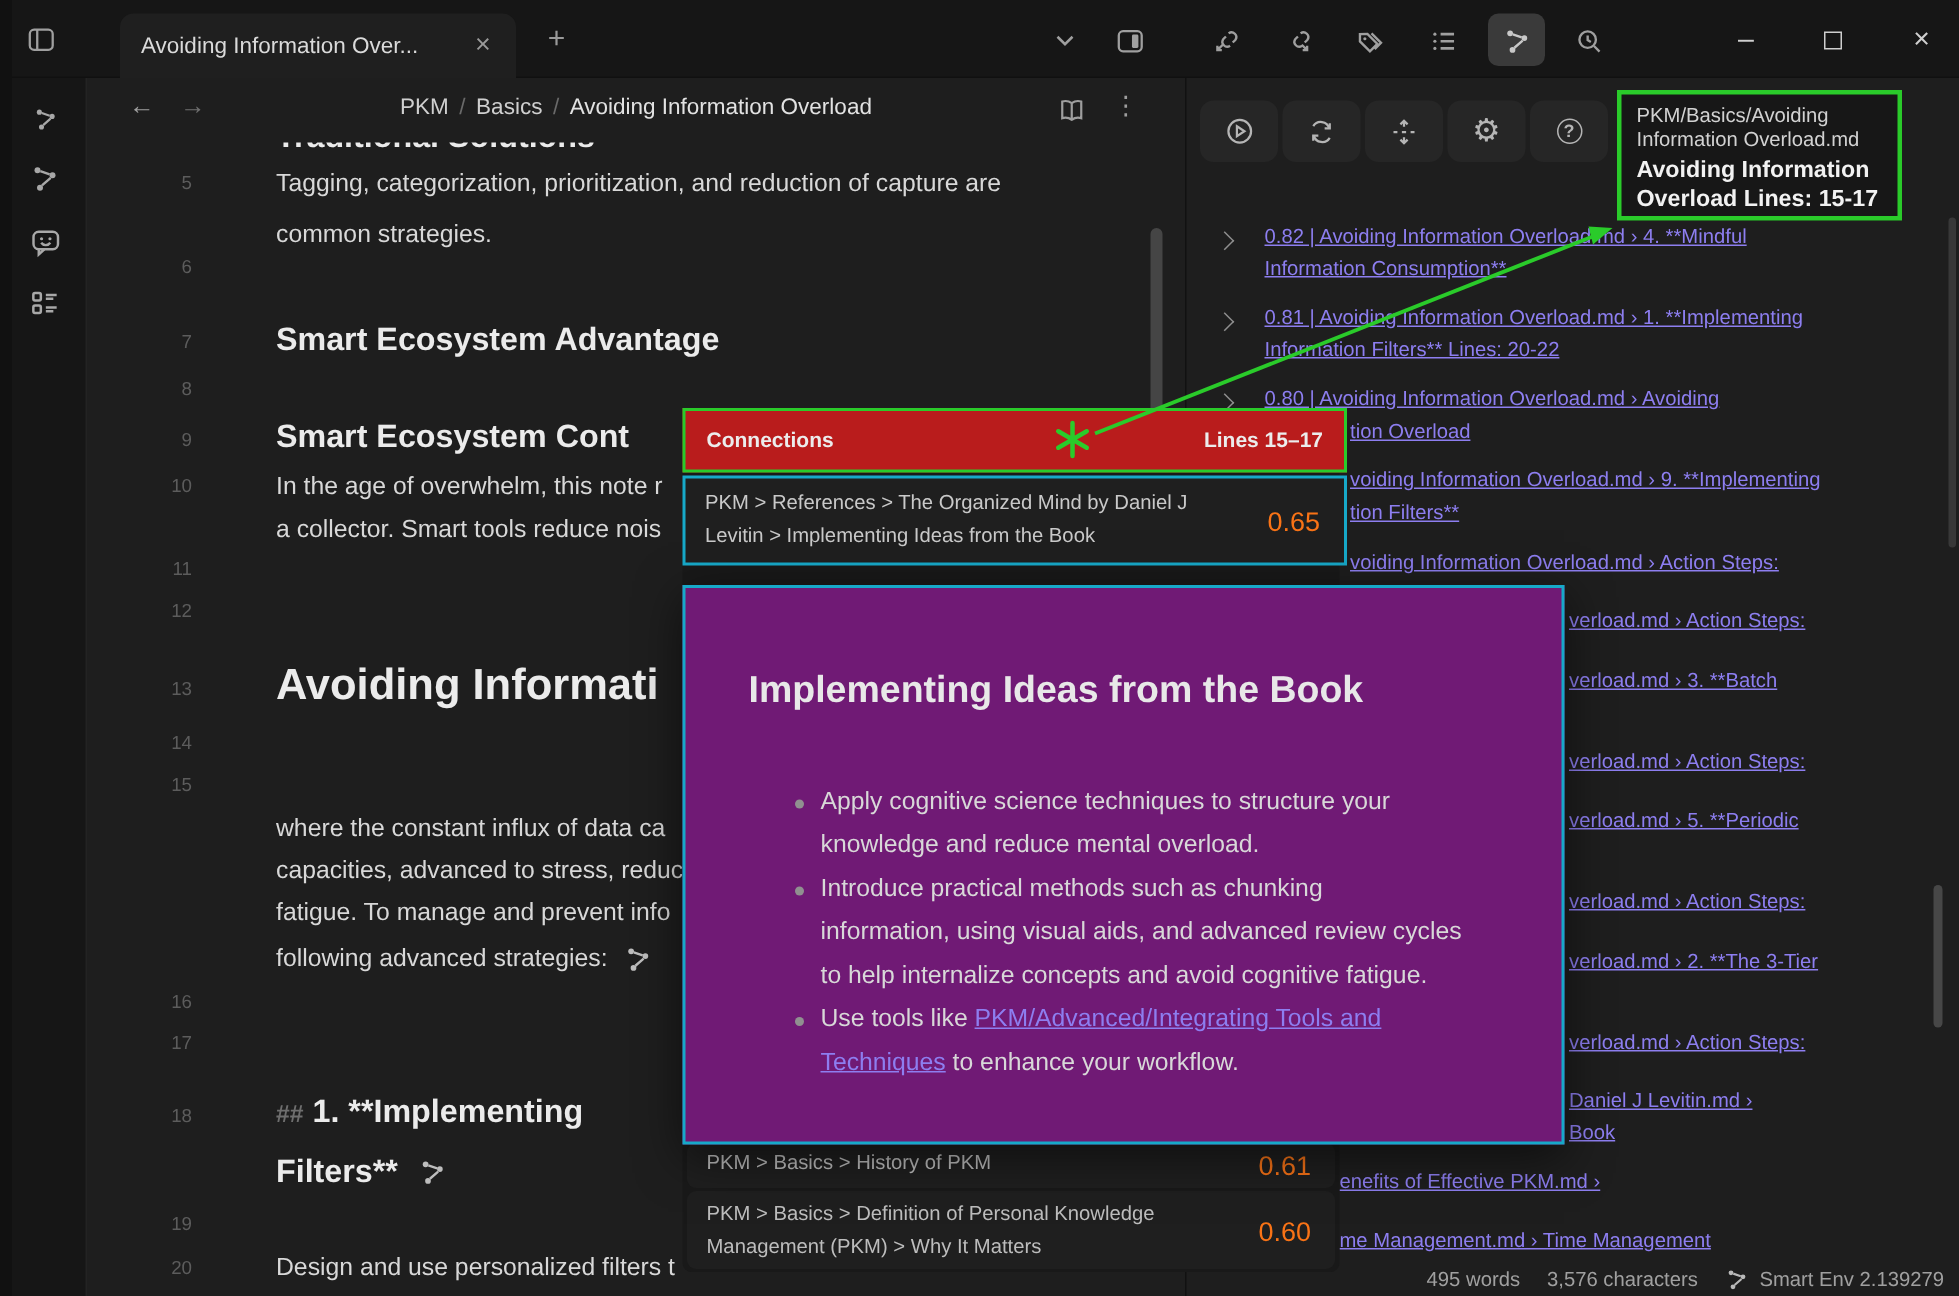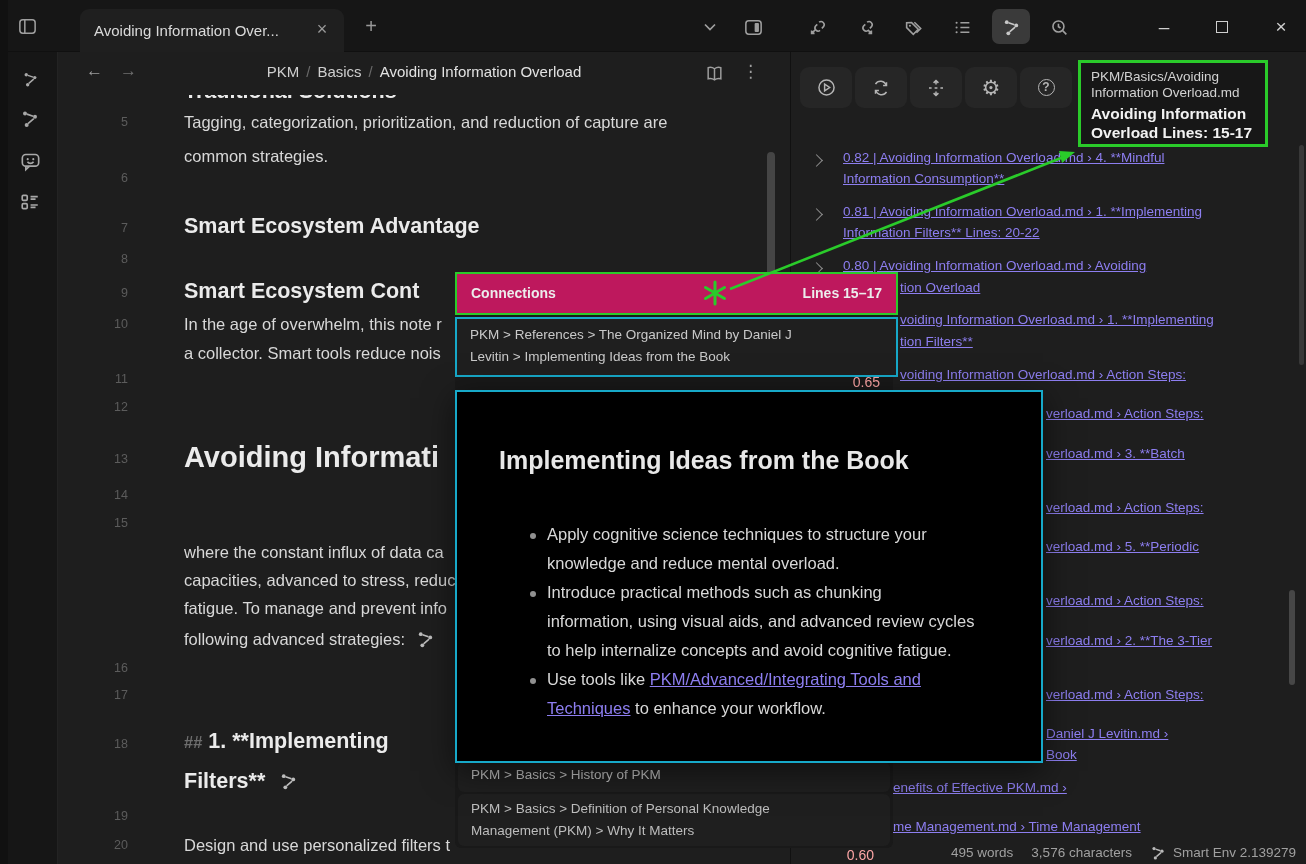--- a/index.html
+++ b/index.html
@@ -50,30 +50,30 @@
   .chev { position:absolute; width:9px; height:9px; border-top:1.8px solid #8f8f8f; border-right:1.8px solid #8f8f8f; transform:rotate(45deg); z-index:10; }
   .rp-scroll-outer { left:1299px; top:145px; width:5px; height:220px; background:#383838; border-radius:3px; z-index:10; }
   .rp-scroll-inner { left:1289px; top:590px; width:6px; height:95px; background:#474747; border-radius:3px; z-index:10; }
 
   
   .statusbar { right:10px; top:841px; height:23px; display:flex; align-items:center; gap:18px; font-size:13.5px; color:#a0a0a0; z-index:20; }
   .env { display:flex; align-items:center; gap:7px; }
 
   
   .conn-panel { left:455px; top:272px; width:438px; height:576px; background:#191919; border-radius:6px; z-index:40; }
-  .conn-header { left:455px; top:272px; width:443px; height:43px; background:#be185d; border:2.5px solid #2acb2a; z-index:42; }
+  .conn-header { left:455px; top:272px; width:443px; height:43px; background:#b91c1c; border:2.5px solid #2acb2a; z-index:42; }
   .conn-title { position:absolute; left:14px; top:0; line-height:38px; font-weight:700; font-size:14px; color:#ececec; }
   .conn-lines { position:absolute; right:14px; top:0; line-height:38px; font-weight:700; font-size:14px; color:#ececec; }
   .conn-row1 { left:455px; top:317px; width:443px; height:60px; background:#1f1f1f; border:2px solid #17a9c9; z-index:42; }
   .rowtxt { position:absolute; left:13px; font-size:13.5px; color:#c9c9c9; white-space:nowrap; }
-  .rowscore { position:absolute; right:16px; font-size:14px; color:#fca5a5;margin-top:36px; }
+  .rowscore { position:absolute; right:16px; font-size:18px; color:#f97316; }
   .conn-row { background:#1f1f1f; border-radius:6px; z-index:41; }
 
   
-  .popover { left:455px; top:390px; width:588px; height:373px; background:#000000; border:2.5px solid #17a9c9; box-shadow:0 8px 30px rgba(0,0,0,.55); z-index:50; }
+  .popover { left:455px; top:390px; width:588px; height:373px; background:#701a75; border:2.5px solid #17a9c9; box-shadow:0 8px 30px rgba(0,0,0,.55); z-index:50; }
   .pop-title { position:absolute; left:42px; top:54px; font-size:25px; font-weight:700; color:#e8e8e8; white-space:nowrap; }
   .pop-line { position:absolute; left:90px; font-size:16.5px; color:#d8d8d8; white-space:nowrap; }
   .pop-dot { position:absolute; left:73px; width:6px; height:6px; border-radius:50%; background:#909090; }
   .pop-link { color:#8d7ef0; text-decoration:underline; }
 
   
   .ann-box { left:1078px; top:60px; width:190px; height:87px; border:3px solid #2acb2a; background:#171717; z-index:91; }
   .ann-t { position:absolute; left:10px; font-size:13.5px; color:#d2d2d2; white-space:nowrap; }
   .ann-b { position:absolute; left:10px; font-size:15.5px; font-weight:700; color:#f2f2f2; white-space:nowrap; }
   .ann-arrow { left:700px; top:130px; z-index:90; }
@@ -294,21 +294,21 @@
 
   <span class="chev" style="left:812px;top:156px"></span>
   <span class="chev" style="left:812px;top:210px"></span>
   <span class="chev" style="left:812px;top:264px"></span>
   <a class="lnk" style="left:843px;top:150px">0.82 | Avoiding Information Overload.md › 4. **Mindful</a>
   <a class="lnk" style="left:843px;top:171px">Information Consumption**</a>
   <a class="lnk" style="left:843px;top:204px">0.81 | Avoiding Information Overload.md › 1. **Implementing</a>
   <a class="lnk" style="left:843px;top:225px">Information Filters** Lines: 20-22</a>
   <a class="lnk" style="left:843px;top:258px">0.80 | Avoiding Information Overload.md › Avoiding</a>
   <a class="lnk" style="left:900px;top:280px">tion Overload</a>
-  <a class="lnk" style="left:900px;top:312px">voiding Information Overload.md › 1. **Implementing</a>
+  <a class="lnk" style="left:900px;top:312px">voiding Information Overload.md › 9. **Implementing</a>
   <a class="lnk" style="left:900px;top:334px">tion Filters**</a>
   <a class="lnk" style="left:900px;top:367px">voiding Information Overload.md › Action Steps:</a>
   <a class="lnk" style="left:1046px;top:406px">verload.md › Action Steps:</a>
   <a class="lnk" style="left:1046px;top:446px">verload.md › 3. **Batch</a>
   <a class="lnk" style="left:1046px;top:500px">verload.md › Action Steps:</a>
   <a class="lnk" style="left:1046px;top:539px">verload.md › 5. **Periodic</a>
   <a class="lnk" style="left:1046px;top:593px">verload.md › Action Steps:</a>
   <a class="lnk" style="left:1046px;top:633px">verload.md › 2. **The 3-Tier</a>
   <a class="lnk" style="left:1046px;top:687px">verload.md › Action Steps:</a>
   <a class="lnk" style="left:1046px;top:726px">Daniel J Levitin.md ›</a>

